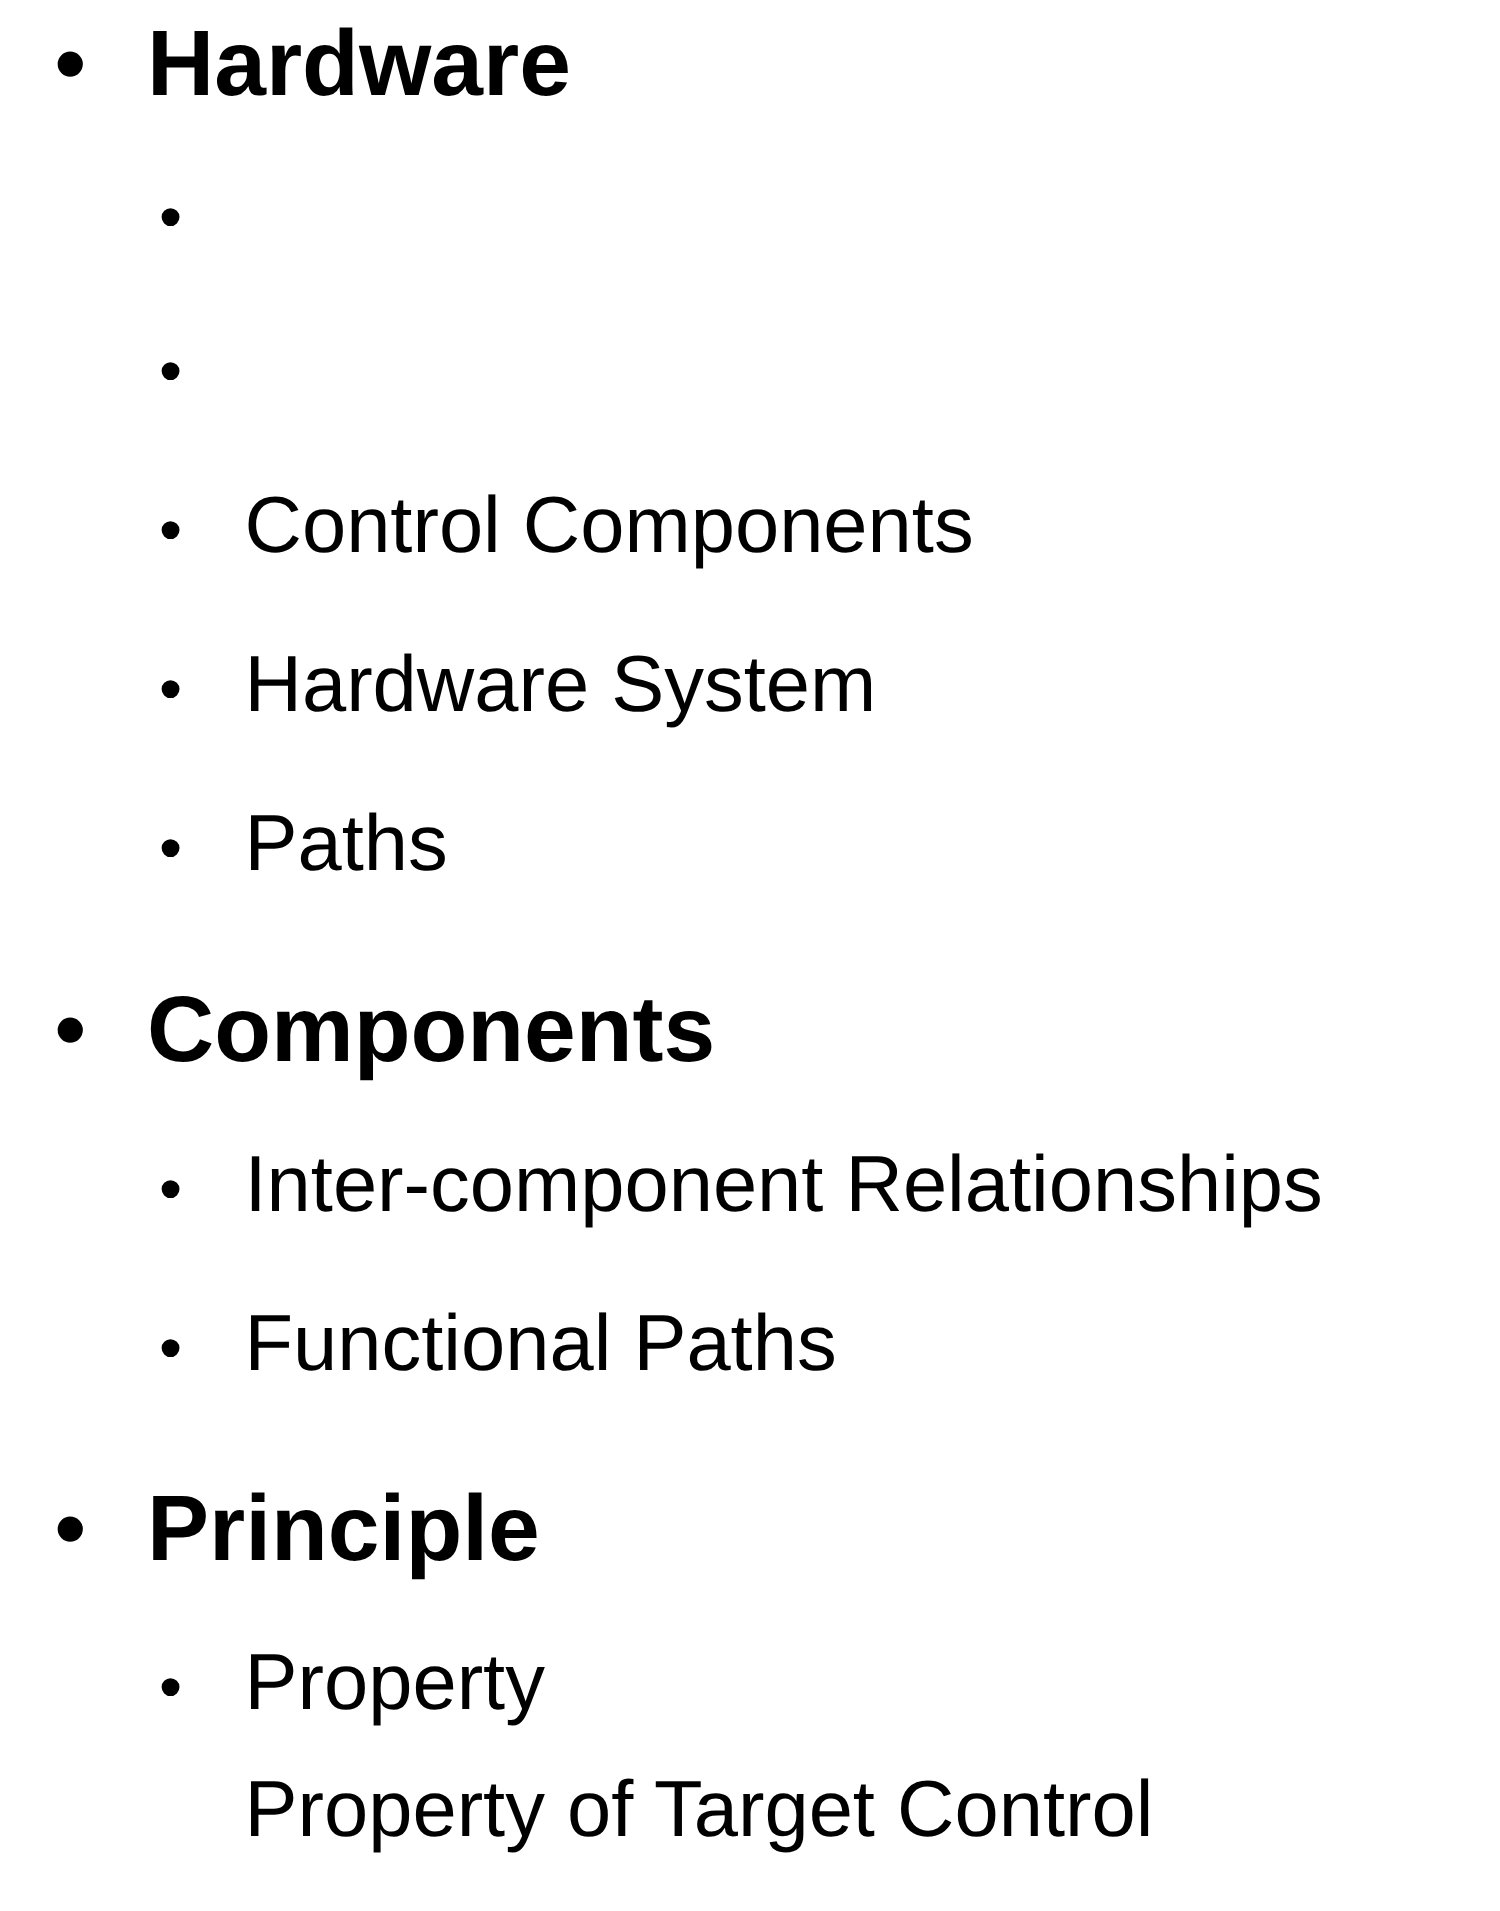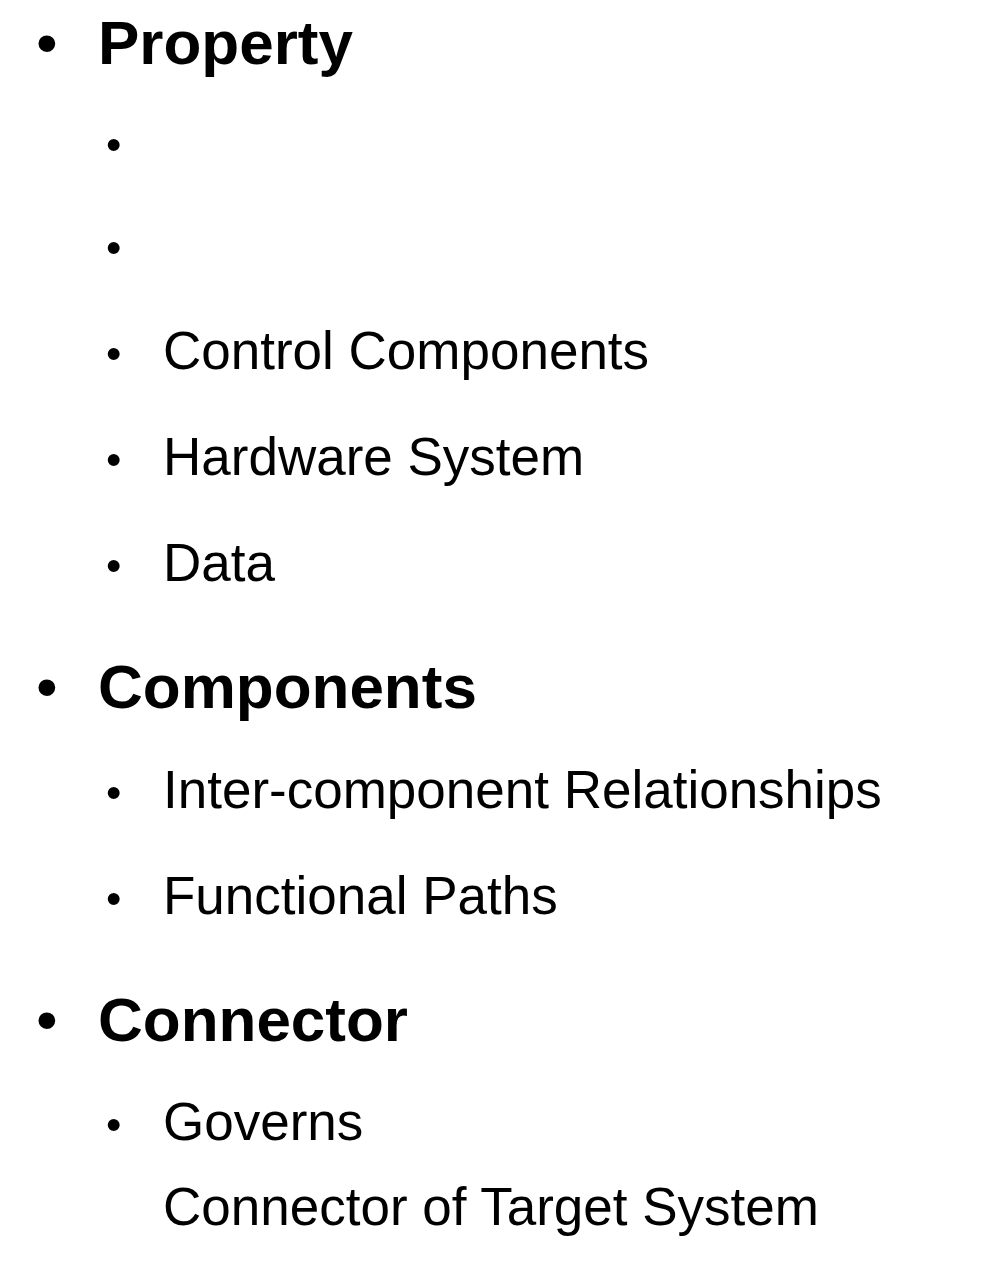--- a/index.html
+++ b/index.html
@@ -55,39 +55,39 @@
   }
 </style>
 </head>
 <body>
 
 <div class="slide">
 
   <div class="section">
     <div class="l1">
       <span class="bullet">•</span>
-      <span class="text">Property</span>
+      <span class="text">Hardware</span>
     </div>
     <div class="l2">
       <span class="bullet">•</span>
     </div>
     <div class="l2">
       <span class="bullet">•</span>
     </div>
     <div class="l2">
       <span class="bullet">•</span>
       <span class="text">Control Components</span>
     </div>
     <div class="l2">
       <span class="bullet">•</span>
       <span class="text">Hardware System</span>
     </div>
     <div class="l2">
       <span class="bullet">•</span>
-      <span class="text">Data</span>
+      <span class="text">Paths</span>
     </div>
   </div>
 
   <div class="section">
     <div class="l1">
       <span class="bullet">•</span>
       <span class="text">Components</span>
     </div>
     <div class="l2">
       <span class="bullet">•</span>
@@ -95,24 +95,24 @@
     </div>
     <div class="l2">
       <span class="bullet">•</span>
       <span class="text">Functional Paths</span>
     </div>
   </div>
 
   <div class="section">
     <div class="l1">
       <span class="bullet">•</span>
-      <span class="text">Connector</span>
+      <span class="text">Principle</span>
     </div>
     <div class="l2">
       <span class="bullet">•</span>
       <span class="text">
-        <span>Governs</span><br>
-        <span>Connector of Target System</span>
+        <span>Property</span><br>
+        <span>Property of Target Control</span>
       </span>
     </div>
   </div>
 
 </div>
 
 </body></html>

